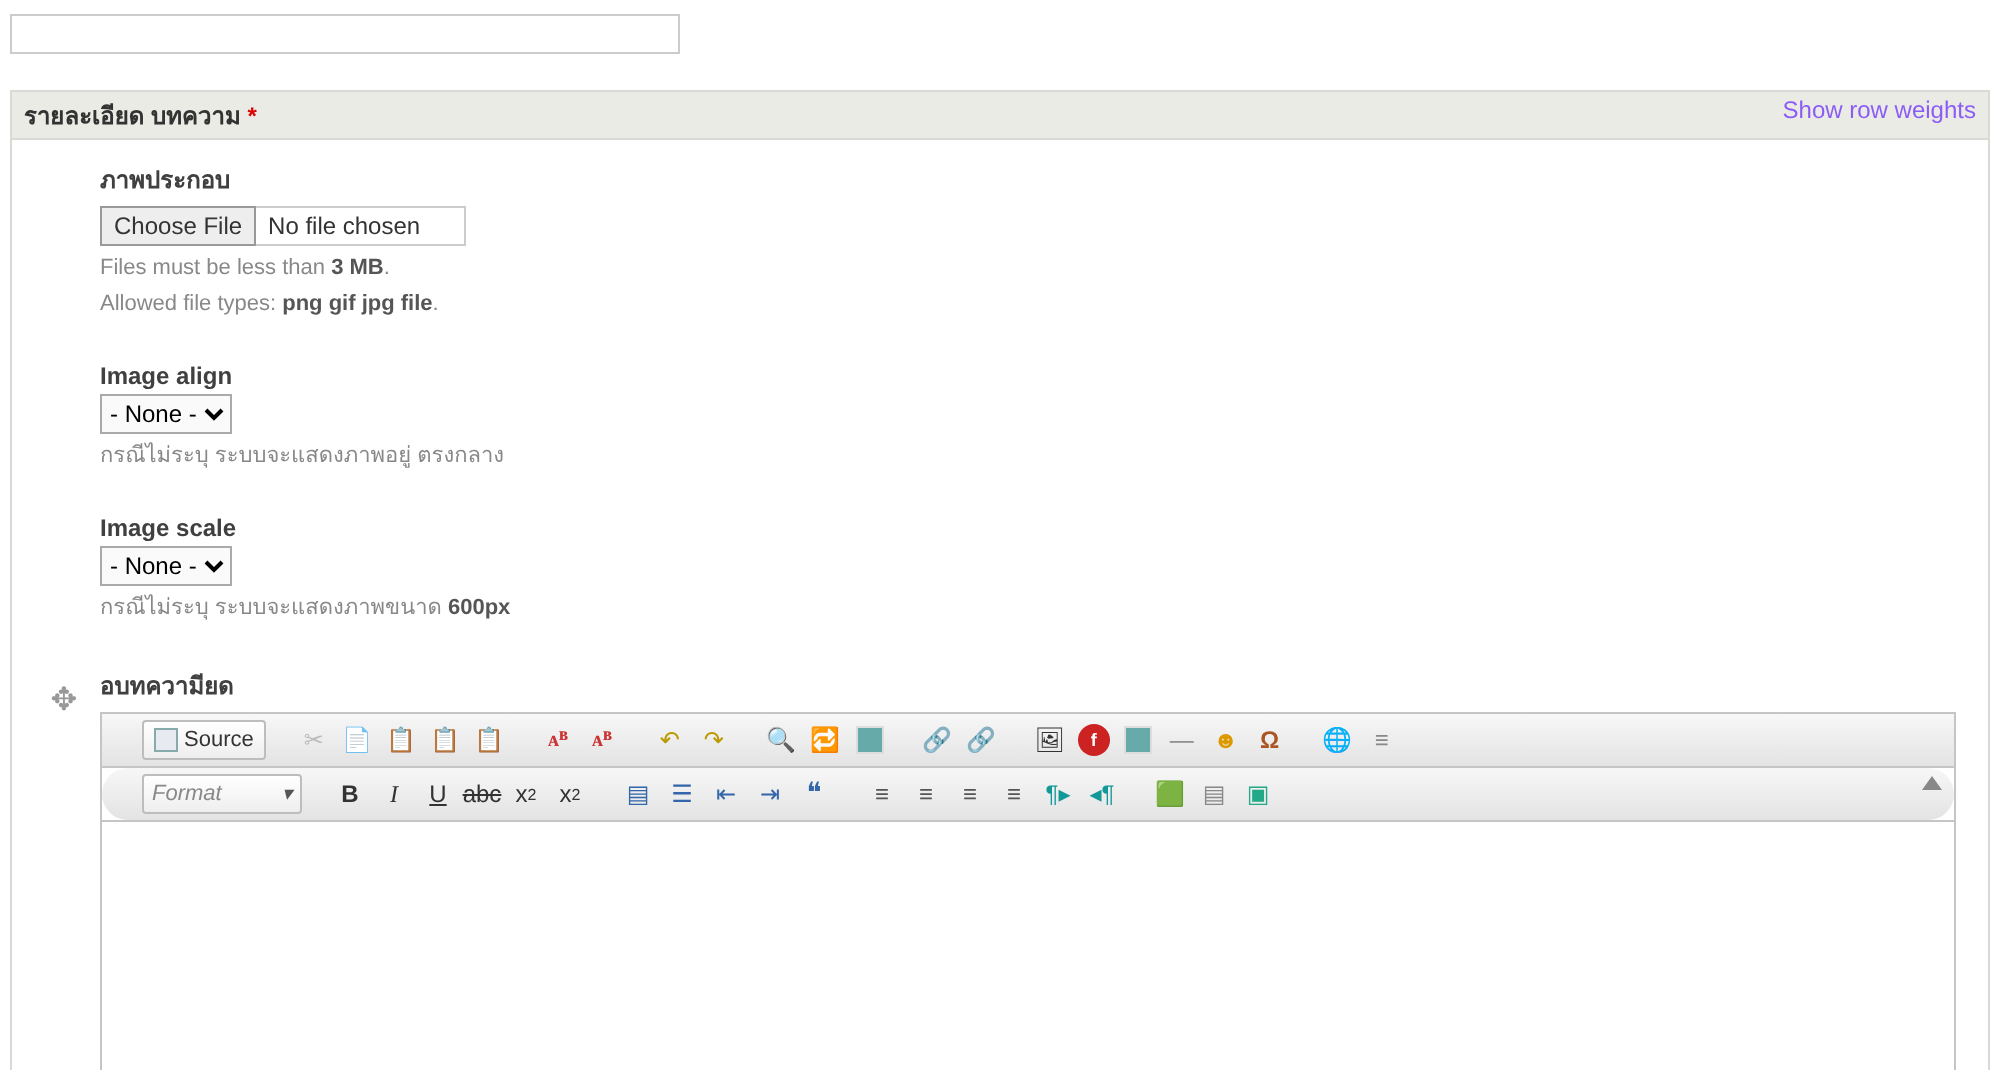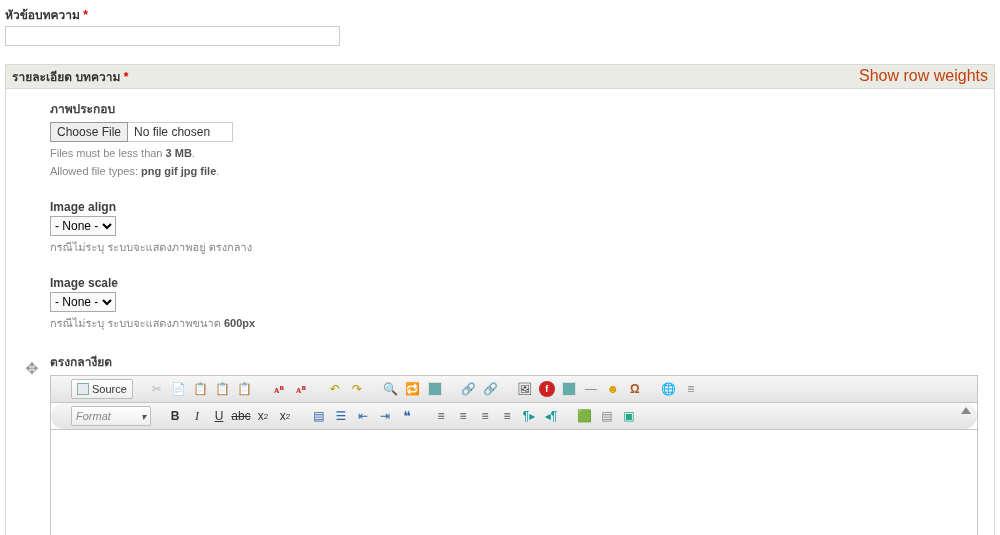--- a/index.html
+++ b/index.html
@@ -3,21 +3,21 @@
 <meta charset="utf-8">
 <style>
   * { box-sizing: border-box; }
   body { margin:0; font-family: Arial, sans-serif; font-size:12px; color:#333; width:1000px; }
   .page { padding:5px 5px 0 5px; }
   .label { font-weight:bold; color:#333; }
   .req { color:#d00; font-weight:bold; }
   .text-input { width:335px; height:20px; border:1px solid #ccc; margin-top:2px; }
   .section { margin-top:18px; }
   .gray-bar { background:#ebebe6; border:1px solid #d9d9d6; padding:2px 6px; display:flex; justify-content:space-between; }
-  .link { color:#c2410c; cursor:pointer; font-size:16px; }
+  .link { color:#8b5cf6; cursor:pointer; font-size:12px; }
   .content-body { border:1px solid #d9d9d6; border-top:none; padding:10px 12px 8px 12px; position:relative; }
   .sub-label { font-weight:bold; color:#404040; }
   .file-row { margin-top:4px; }
   .file-btn { display:inline-block; border:1px solid #999; background:#eee; height:20px; line-height:18px; padding:0 6px; font-size:12px; cursor:pointer; }
   .file-text { display:inline-block; border:1px solid #ccc; border-left:none; height:20px; line-height:18px; padding:0 6px; font-size:12px; min-width:105px; }
   .hint { color:#888; font-size:11px; margin-top:4px; line-height:14px; }
   .hint b { color:#555; }
   .sel-wrap { margin-top:2px; }
   .sel { border:1px solid #aaa; height:20px; font-size:12px; background:#fafafa; }
   .row-with-handle { display:flex; align-items:flex-start; }
@@ -39,24 +39,20 @@
   .sub-block { margin-top:22px; }
   
   .ic { width:14px; height:14px; display:inline-block; }
   .ic-grid { background: #6aa; box-shadow: inset 0 0 0 1px #ddd; }
 </style>
 </head>
 <body>
 
 <div class="page">
   
-  <div>
-    <span class="label">หัวข้อบทความ</span>
-    <span class="req">*</span>
-  </div>
   <input type="text" class="text-input" style="">
 
   
   <div class="section">
     <div class="gray-bar">
       <div>
         <span class="label">รายละเอียด บทความ</span>
         <span class="req">*</span>
       </div>
       <span class="link">Show row weights</span>
@@ -98,21 +94,21 @@
               <select class="sel">
                 <option>- None -</option>
               </select>
             </div>
             <div class="hint">
               <span>กรณีไม่ระบุ ระบบจะแสดงภาพขนาด </span><b>600px</b>
             </div>
           </div>
 
           <div class="sub-block">
-            <div class="sub-label">ตรงกลางียด</div>
+            <div class="sub-label">อบทความียด</div>
 
             <div class="ck-box">
 
               <div class="ck-top">
                 <div class="grp">
                   <span class="tb-btn-wide">
                     <span style="width:12px;height:12px;background:#e7eaf0;border:1px solid #8aa;display:inline-block"></span>
                     <span>Source</span>
                   </span>
                 </div>

